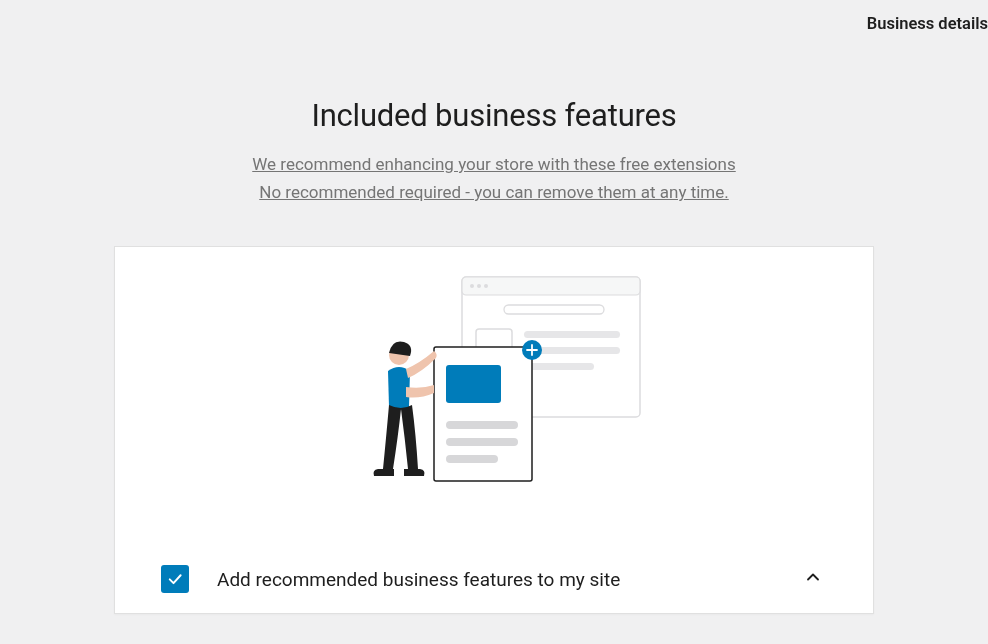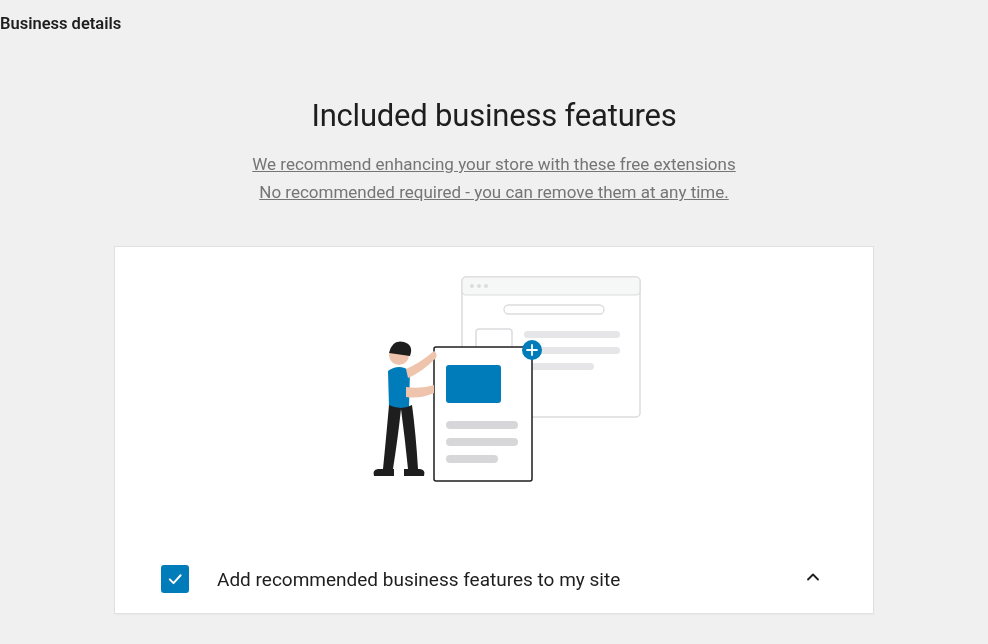--- a/index.html
+++ b/index.html
@@ -9,21 +9,21 @@
     }
     body {
       font-family: -apple-system, BlinkMacSystemFont, "Segoe UI", Roboto, Helvetica, Arial, sans-serif;
       background: #f0f0f1;
       width: 988px;
       height: 644px;
       overflow: hidden;
     }
     .tabs {
       display: flex;
-      justify-content: space-between;
+      justify-content: flex-end;
       gap: 24px;
       padding-top: 14px;
     }
     .tab {
       font-size: 16.5px;
       font-weight: 600;
       color: #1e1e1e;
       padding-bottom: 14px;
       cursor: pointer;
       border-bottom: 4px solid transparent;

